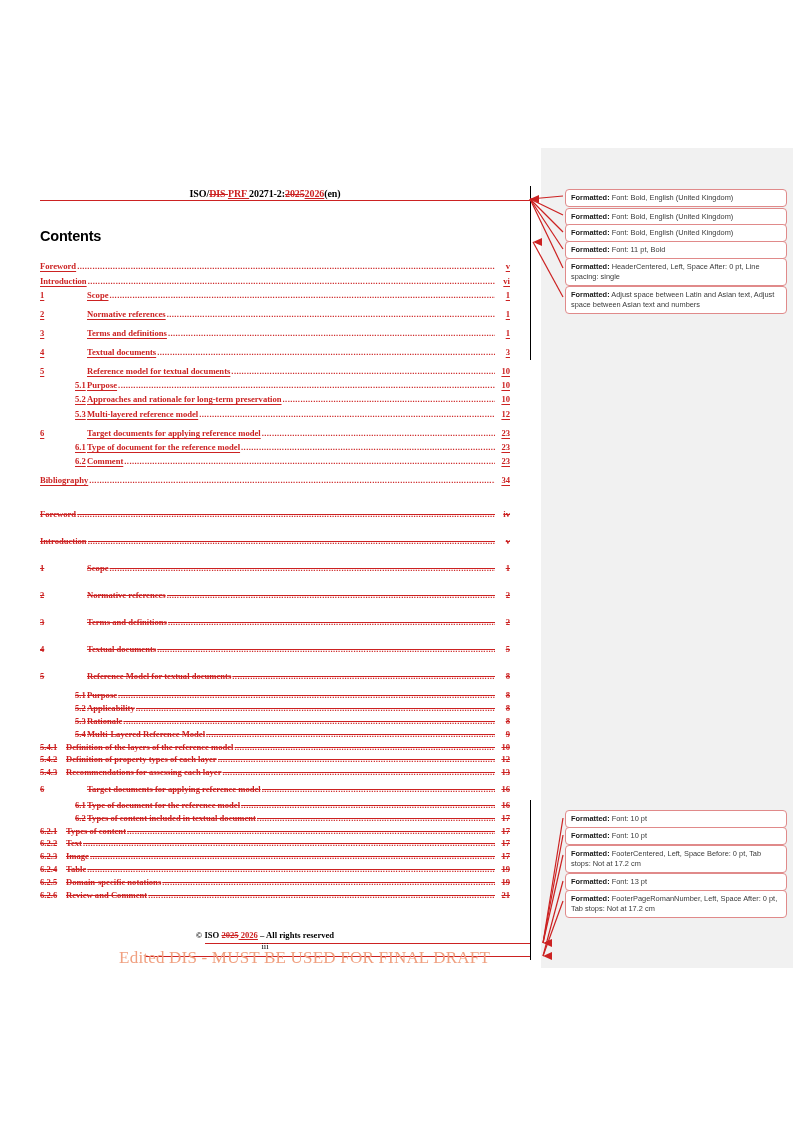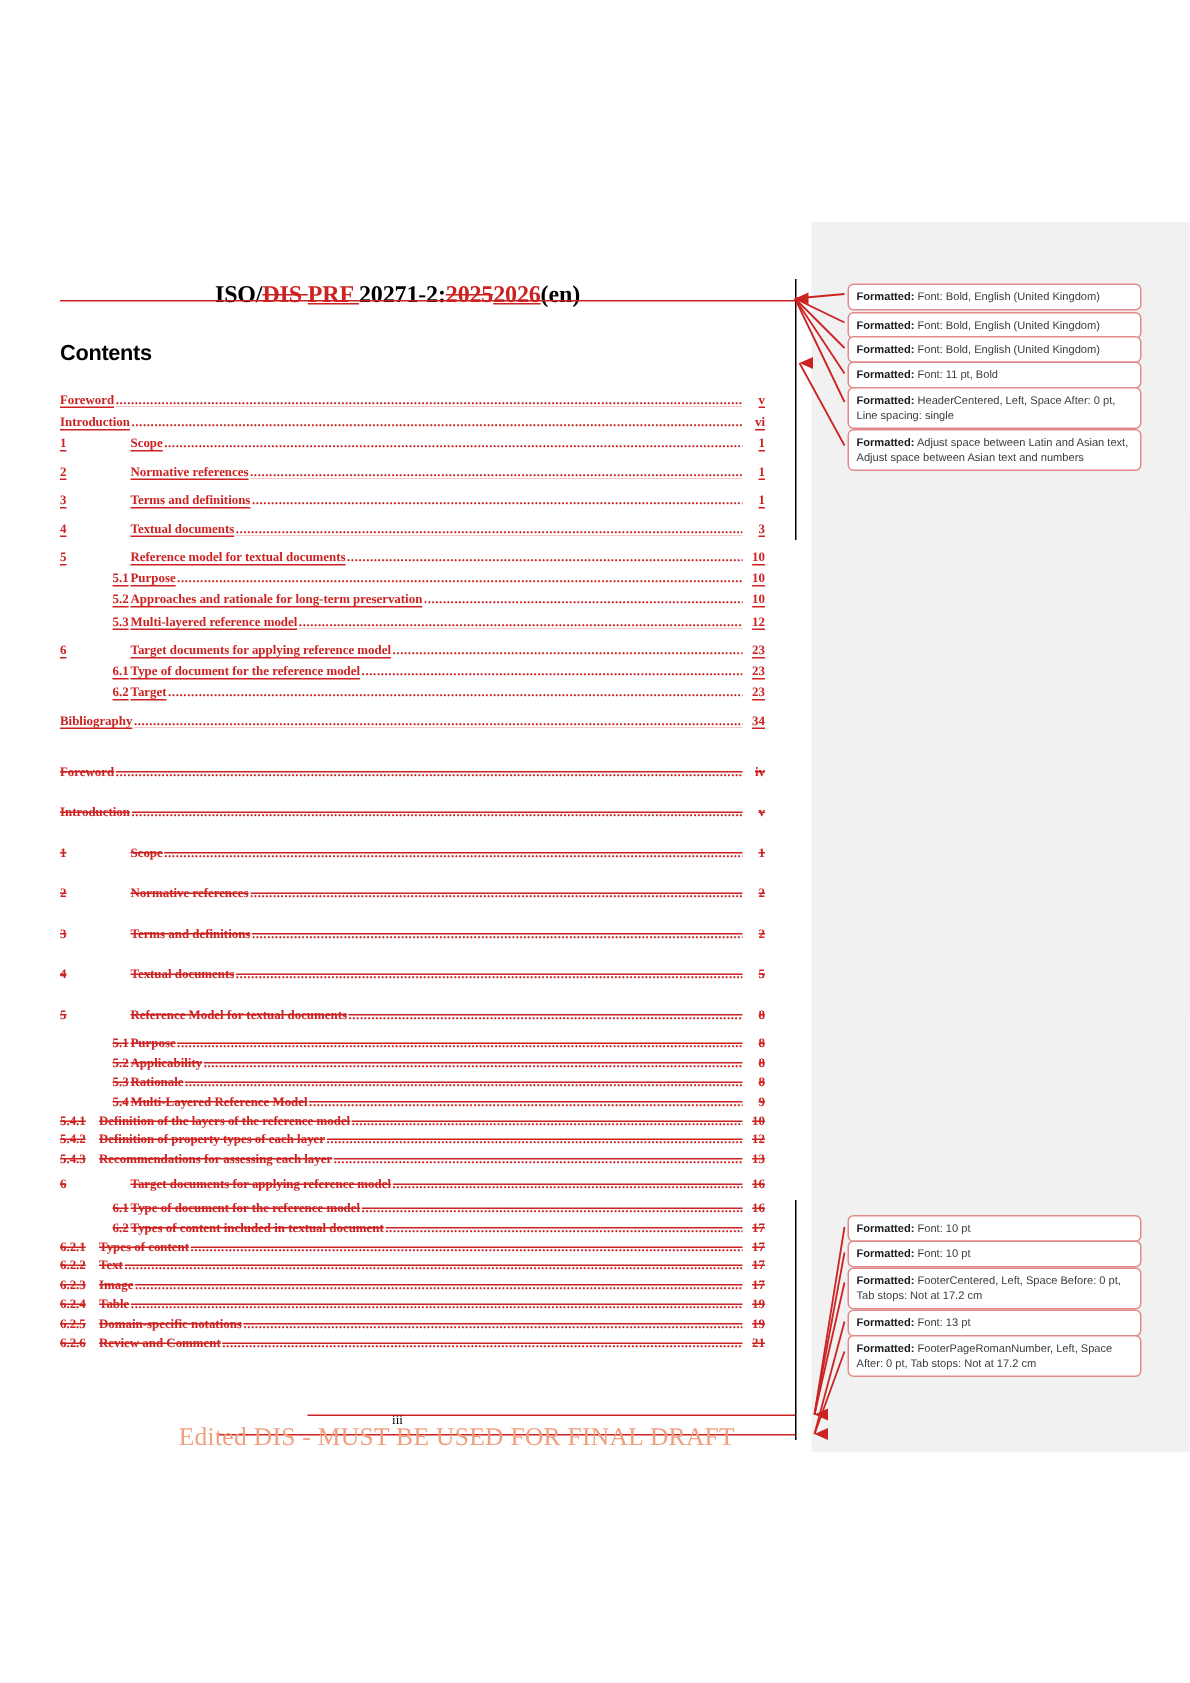--- a/index.html
+++ b/index.html
@@ -37,21 +37,21 @@
     position: absolute;
     left: 0; top: 0;
     width: 530px; height: 1122px;
   }
 
   .header-line {
     position: absolute;
     left: 40px; top: 188px;
     width: 450px;
     text-align: center;
-    font-size: 16px;
+    font-size: 10px;
     font-weight: bold;
     color: #000000;
     white-space: nowrap;
     letter-spacing: -0.1px;
   }
   .header-line .del { color: #cc2222; text-decoration: line-through; }
   .header-line .ins { color: #cc2222; text-decoration: underline; }
   .header-line .kept { color: #000000; }
 
   .header-rule {
@@ -159,21 +159,21 @@
     font-size: 17px;
     color: #f0a080;
     letter-spacing: 0.2px;
     white-space: nowrap;
   }
 
   
   .balloon {
     position: absolute;
     left: 565px;
-    width: 196px;
+    width: 222px;
     background: #ffffff;
     border: 1.1px solid #e08a8a;
     border-radius: 4px;
     padding: 2.5px 5px 3px 5px;
     font-family: "Liberation Sans", sans-serif;
     font-size: 7.4px;
     line-height: 10.2px;
     color: #3a3a3a;
   }
   .balloon b { color: #1a1a1a; font-weight: bold; }
@@ -293,21 +293,21 @@
           <span class="pg">23</span>
         </div>
         <div class="toc-row lvl2">
           <span class="num">6.1</span>
           <span class="ttl">Type of document for the reference model</span>
           <span class="dots">....................................................................................................................................................................................</span>
           <span class="pg">23</span>
         </div>
         <div class="toc-row lvl2">
           <span class="num">6.2</span>
-          <span class="ttl">Target</span>
+          <span class="ttl">Comment</span>
           <span class="dots">....................................................................................................................................................................................</span>
           <span class="pg">23</span>
         </div>
         <div class="toc-row lvl0 gap">
           <span class="ttl">Bibliography</span>
           <span class="dots">....................................................................................................................................................................................</span>
           <span class="pg">34</span>
         </div>
       </div>
     <div class="toc" id="toc-old">
@@ -445,20 +445,23 @@
           <span class="num">6.2.6</span>
           <span class="ttl">Review and Comment</span>
           <span class="dots">....................................................................................................................................................................................</span>
           <span class="pg">21</span>
         </div>
       </div>
 
     <div class="footer-rule-a"></div>
     <div class="footer-rule-b"></div>
 
+    <div class="footer-text">
+      <span>© ISO </span><span class="del">2025</span><span class="ins"> 2026</span><span> – All rights reserved</span>
+    </div>
     <div class="footer-page">iii</div>
     <div class="watermark">Edited DIS - MUST BE USED FOR FINAL DRAFT</div>
   </div>
 
   <div id="balloons">
       <div class="balloon" style="top: 189px;"><b>Formatted:</b><span> Font: Bold, English (United Kingdom)</span></div>
       <div class="balloon" style="top: 208px;"><b>Formatted:</b><span> Font: Bold, English (United Kingdom)</span></div>
       <div class="balloon" style="top: 224px;"><b>Formatted:</b><span> Font: Bold, English (United Kingdom)</span></div>
       <div class="balloon" style="top: 241px;"><b>Formatted:</b><span> Font: 11 pt, Bold</span></div>
       <div class="balloon" style="top: 258px;"><b>Formatted:</b><span> HeaderCentered, Left, Space After:  0 pt, Line spacing:  single</span></div>

